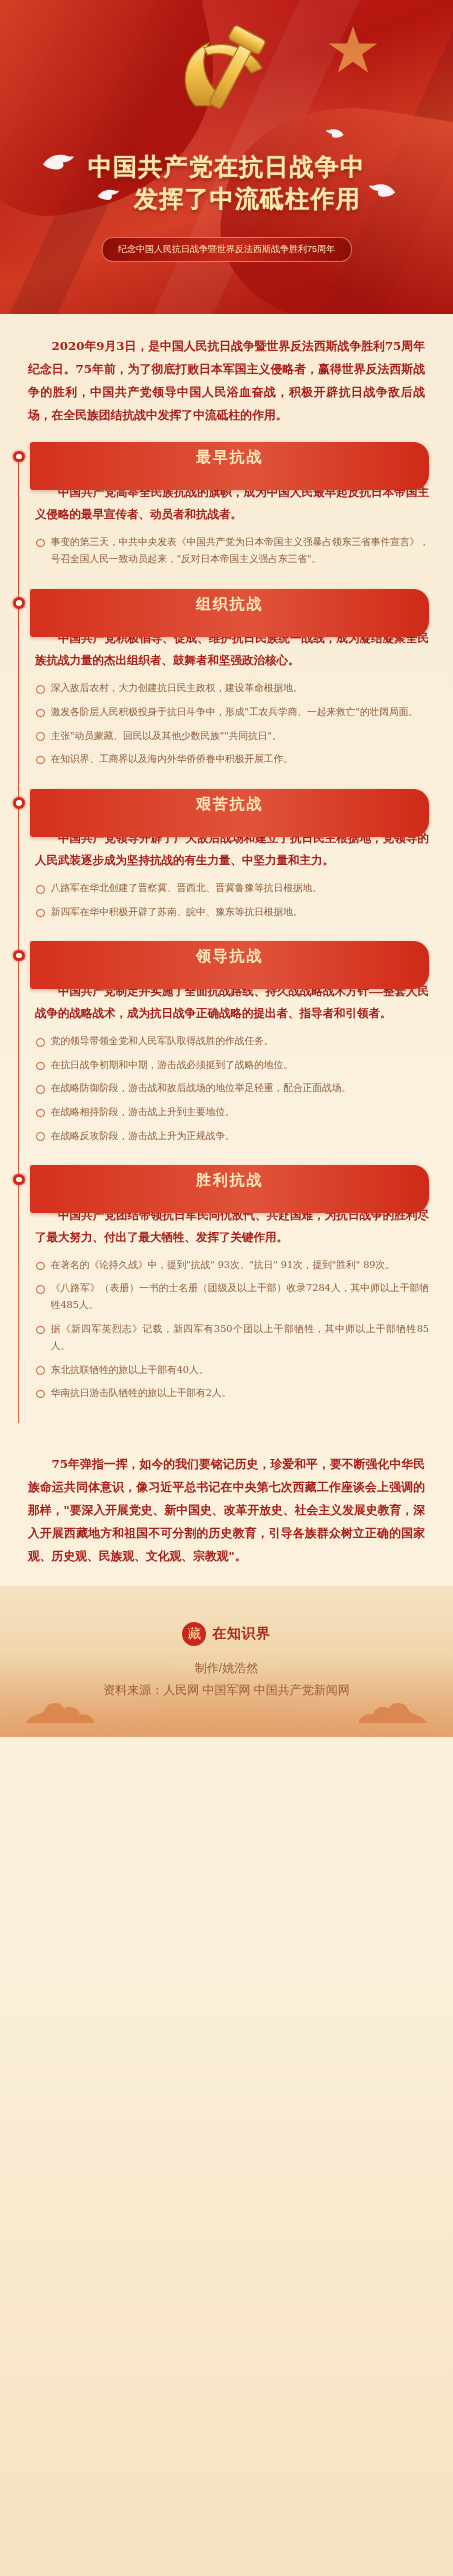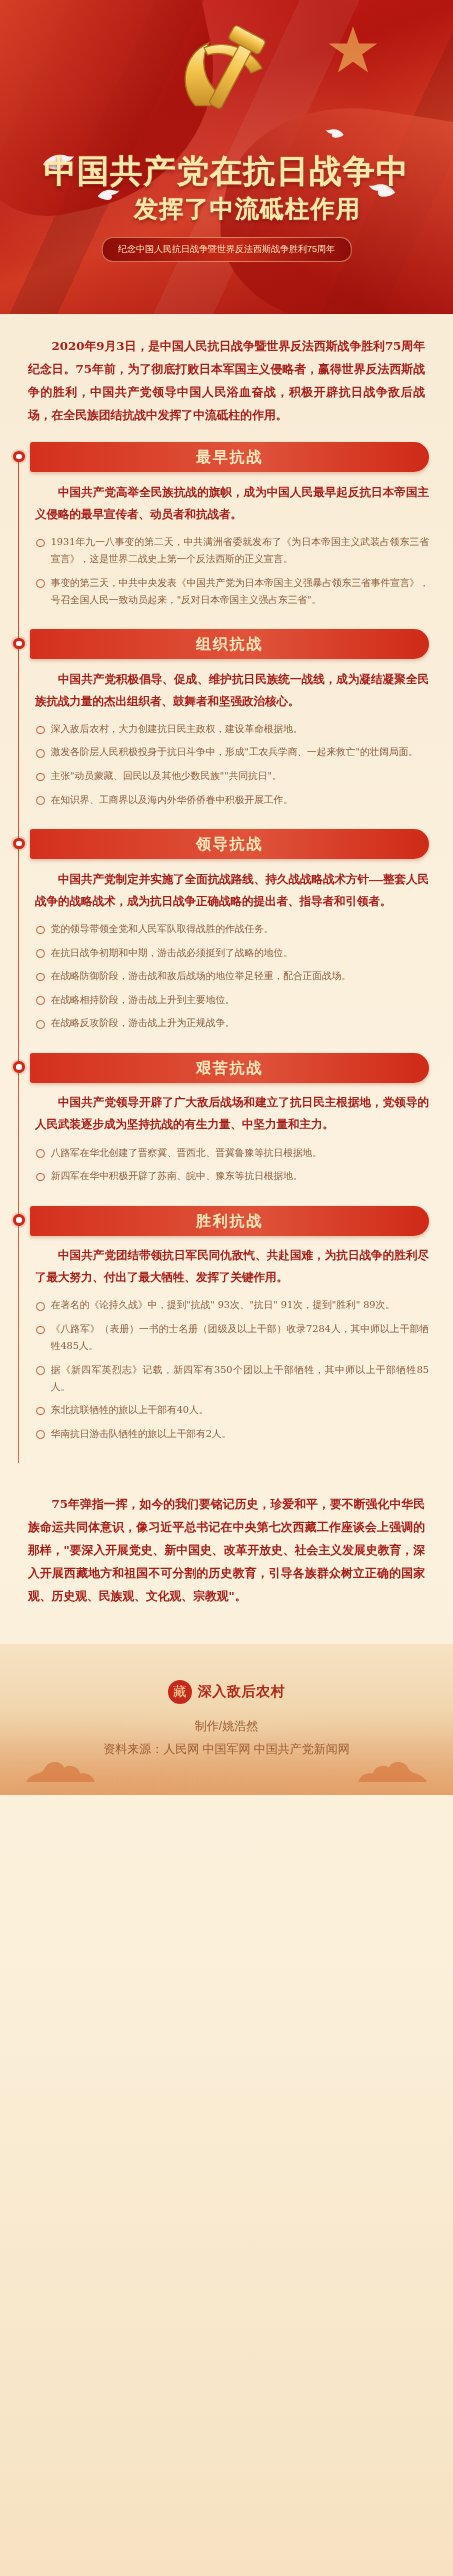--- a/index.html
+++ b/index.html
@@ -65,21 +65,21 @@
   .title-wrap{
     position:absolute; left:0; right:0; top:151px; text-align:center; z-index:7;
   }
   .title-l1, .title-l2{
     font-family:"DejaVu Serif","Liberation Serif",serif;
     font-weight:bold;
     color:#ffe9a8;
     letter-spacing:1.2px;
     text-shadow:0 1.8px 3.6px rgba(90,0,0,.55), 0 0 1.2px #fff3c4;
   }
-  .title-l1{ font-size:32px; line-height:1.3;}
+  .title-l1{ font-size:24px; line-height:1.3;}
   .title-l2{ font-size:24px; line-height:1.3; margin-top:2.4px; padding-left:42px;font-family:Liberation Mono, monospace;}
   .subbar{
     position:absolute; left:50%; transform:translateX(-50%);
     top:237px; z-index:7;
     background:linear-gradient(90deg,#8d0c08,#c62a18,#8d0c08);
     color:#ffe6bb;
     font-size:9px;
     padding:4.8px 15.7px;
     border-radius:11px;
     border:0.6px solid rgba(255,220,160,.5);
@@ -126,21 +126,21 @@
   }
   .sec-head{
     position:relative;
     height:30px;
     margin-bottom:9.7px;
     margin-left:-4.8px;
   }
   .ribbon{
     position:relative;
     display:block;
-    height:30px;
+    height:48px;
     line-height:30px;
     background:linear-gradient(90deg,#d4301d 0%,#e0533a 55%,#cf2a18 100%);
     color:#ffe9bd;
     font-size:15px;
     font-weight:bold;
     font-family:"DejaVu Serif","Liberation Serif",serif;
     letter-spacing:1.8px;
     text-align:center;
     border-radius:2.4px 15.7px 15.7px 2.4px;
     box-shadow:0 1.8px 3.6px rgba(150,30,10,.25);
@@ -189,21 +189,21 @@
     position:relative;
     margin:6px 28px 0 28px;
     color:#a8201a;
     font-size:11.8px;
     line-height:1.95;
     text-align:justify;
     font-family:"DejaVu Serif","Liberation Serif",serif;
     font-weight:600;
     text-indent:2em;
     z-index:3;
-    padding-bottom:36px;
+    padding-bottom:18px;
   }
 
   
   .footer{
     position:relative;
     height:151px;
     background:linear-gradient(180deg,#f6e2c2 0%,#efd2a7 60%,#e8c28c 100%);
     text-align:center;
     padding-top:36px;
   }
@@ -296,36 +296,47 @@
   <div class="timeline">
     <div class="tl-line"></div>
 
     <div class="section">
       <span class="dot"></span>
       <div class="sec-head">
         <div class="ribbon">最早抗战</div>
       </div>
       <p class="lead">中国共产党高举全民族抗战的旗帜，成为中国人民最早起反抗日本帝国主义侵略的最早宣传者、动员者和抗战者。</p>
       <ul class="bullets">
-        <li>1931年九一八事变的第二天，中共满洲省委就发布了《为日本帝国主义武装占领东三省宣言》，这是世界二战史上第一个反法西斯的正义宣言。</li>
         <li>事变的第三天，中共中央发表《中国共产党为日本帝国主义强暴占领东三省事件宣言》，号召全国人民一致动员起来，"反对日本帝国主义强占东三省"。</li>
       </ul>
     </div>
 
     <div class="section">
       <span class="dot"></span>
       <div class="sec-head">
         <div class="ribbon">组织抗战</div>
       </div>
       <p class="lead">中国共产党积极倡导、促成、维护抗日民族统一战线，成为凝结凝聚全民族抗战力量的杰出组织者、鼓舞者和坚强政治核心。</p>
       <ul class="bullets">
         <li>深入敌后农村，大力创建抗日民主政权，建设革命根据地。</li>
         <li>激发各阶层人民积极投身于抗日斗争中，形成"工农兵学商、一起来救亡"的壮阔局面。</li>
         <li>主张"动员蒙藏、回民以及其他少数民族""共同抗日"。</li>
         <li>在知识界、工商界以及海内外华侨侨眷中积极开展工作。</li>
+      </ul>
+    </div>
+
+    <div class="section">
+      <span class="dot"></span>
+      <div class="sec-head">
+        <div class="ribbon">艰苦抗战</div>
+      </div>
+      <p class="lead">中国共产党领导开辟了广大敌后战场和建立了抗日民主根据地，党领导的人民武装逐步成为坚持抗战的有生力量、中坚力量和主力。</p>
+      <ul class="bullets">
+        <li>八路军在华北创建了晋察冀、晋西北、晋冀鲁豫等抗日根据地。</li>
+        <li>新四军在华中积极开辟了苏南、皖中、豫东等抗日根据地。</li>
       </ul>
     </div>
 
     <div class="section">
       <span class="dot"></span>
       <div class="sec-head">
         <div class="ribbon">领导抗战</div>
       </div>
       <p class="lead">中国共产党制定并实施了全面抗战路线、持久战战略战术方针——整套人民战争的战略战术，成为抗日战争正确战略的提出者、指导者和引领者。</p>
       <ul class="bullets">
@@ -333,32 +344,20 @@
         <li>在抗日战争初期和中期，游击战必须挺到了战略的地位。</li>
         <li>在战略防御阶段，游击战和敌后战场的地位举足轻重，配合正面战场。</li>
         <li>在战略相持阶段，游击战上升到主要地位。</li>
         <li>在战略反攻阶段，游击战上升为正规战争。</li>
       </ul>
     </div>
 
     <div class="section">
       <span class="dot"></span>
       <div class="sec-head">
-        <div class="ribbon">艰苦抗战</div>
-      </div>
-      <p class="lead">中国共产党领导开辟了广大敌后战场和建立了抗日民主根据地，党领导的人民武装逐步成为坚持抗战的有生力量、中坚力量和主力。</p>
-      <ul class="bullets">
-        <li>八路军在华北创建了晋察冀、晋西北、晋冀鲁豫等抗日根据地。</li>
-        <li>新四军在华中积极开辟了苏南、皖中、豫东等抗日根据地。</li>
-      </ul>
-    </div>
-
-    <div class="section">
-      <span class="dot"></span>
-      <div class="sec-head">
         <div class="ribbon">胜利抗战</div>
       </div>
       <p class="lead">中国共产党团结带领抗日军民同仇敌忾、共赴国难，为抗日战争的胜利尽了最大努力、付出了最大牺牲、发挥了关键作用。</p>
       <ul class="bullets">
         <li>在著名的《论持久战》中，提到"抗战" 93次、"抗日" 91次，提到"胜利" 89次。</li>
         <li>《八路军》（表册）一书的士名册（团级及以上干部）收录7284人，其中师以上干部牺牲485人。</li>
         <li>据《新四军英烈志》记载，新四军有350个团以上干部牺牲，其中师以上干部牺牲85人。</li>
         <li>东北抗联牺牲的旅以上干部有40人。</li>
         <li>华南抗日游击队牺牲的旅以上干部有2人。</li>
       </ul>
@@ -372,21 +371,21 @@
 
     <svg class="cloud c-left" viewBox="0 0 120 50">
       <path d="M4 44 C14 30 30 34 34 24 C40 10 60 10 66 22 C74 16 90 20 92 32 C104 30 114 36 116 46 L4 46 Z" fill="currentColor"></path>
     </svg>
     <svg class="cloud c-right" viewBox="0 0 120 50">
       <path d="M116 44 C106 30 90 34 86 24 C80 10 60 10 54 22 C46 16 30 20 28 32 C16 30 6 36 4 46 L116 46 Z" fill="currentColor"></path>
     </svg>
 
     <div class="brandrow">
       <div class="brandmark">藏</div>
-      <div class="brandtext">深入敌后农村</div>
+      <div class="brandtext">在知识界</div>
     </div>
     <div class="credit">
       <div>制作/姚浩然</div>
       <div>资料来源：人民网 中国军网 中国共产党新闻网</div>
     </div>
   </div>
 
 </div>
 
 

